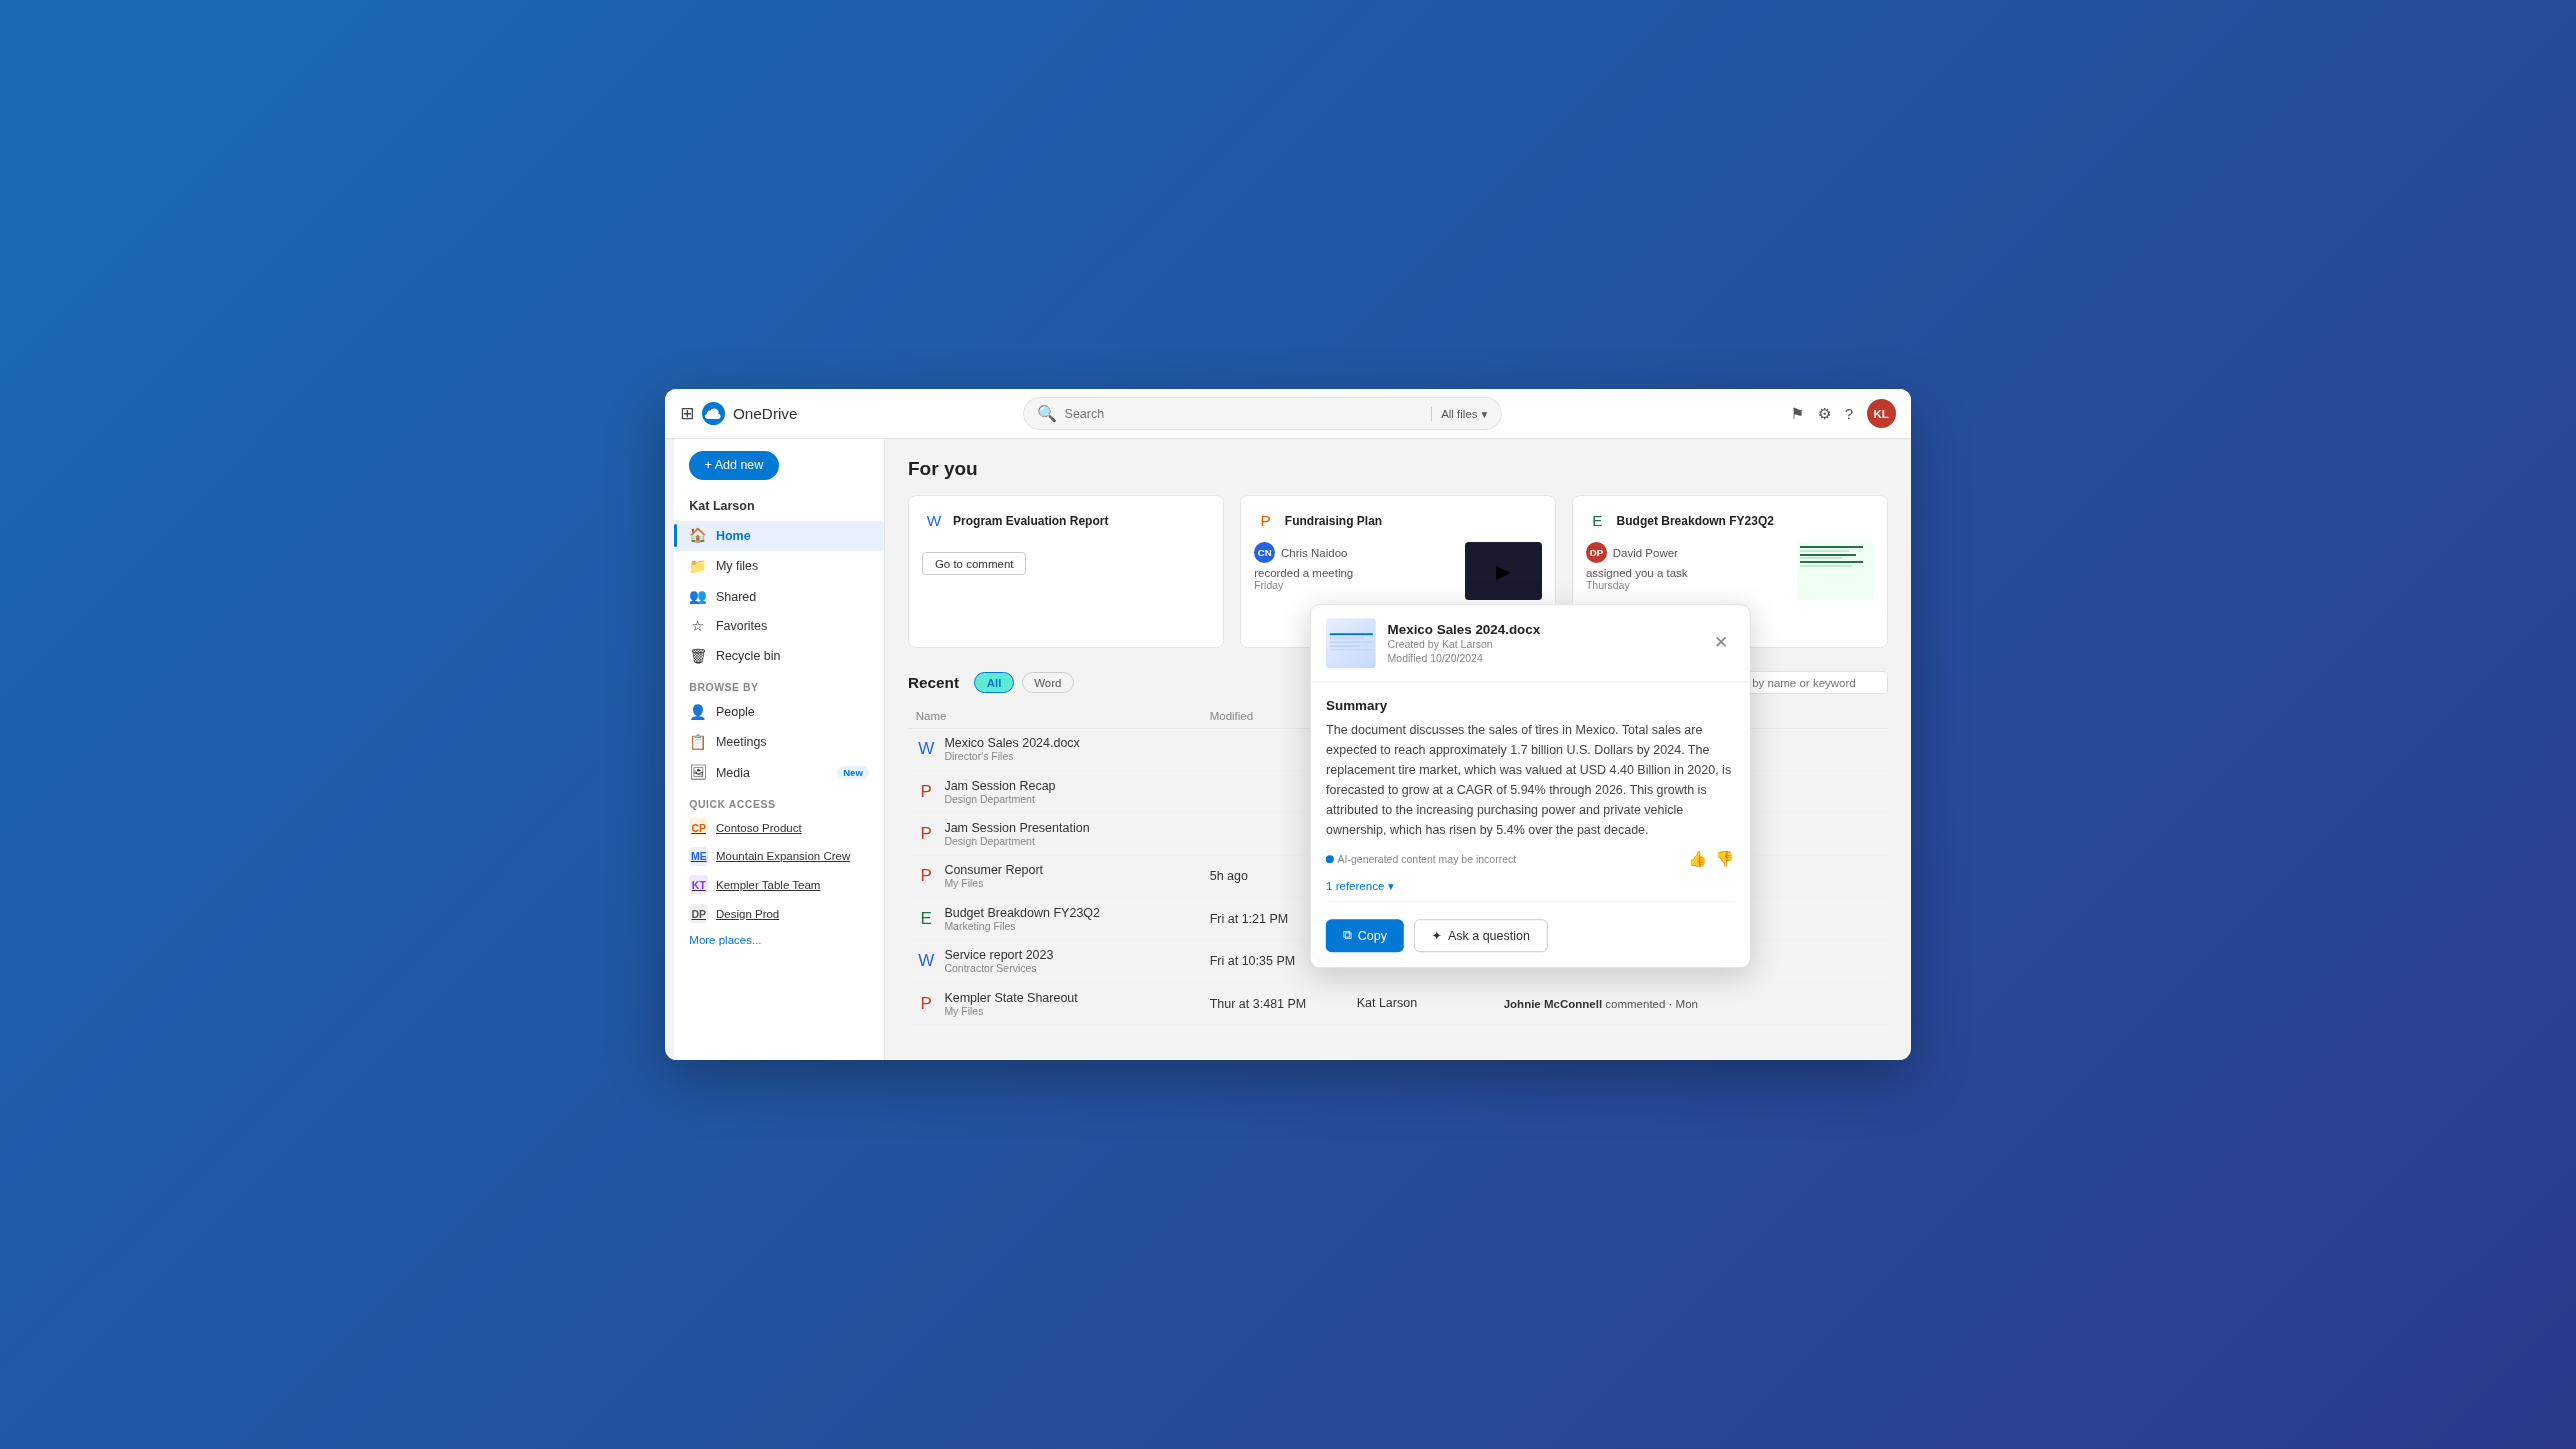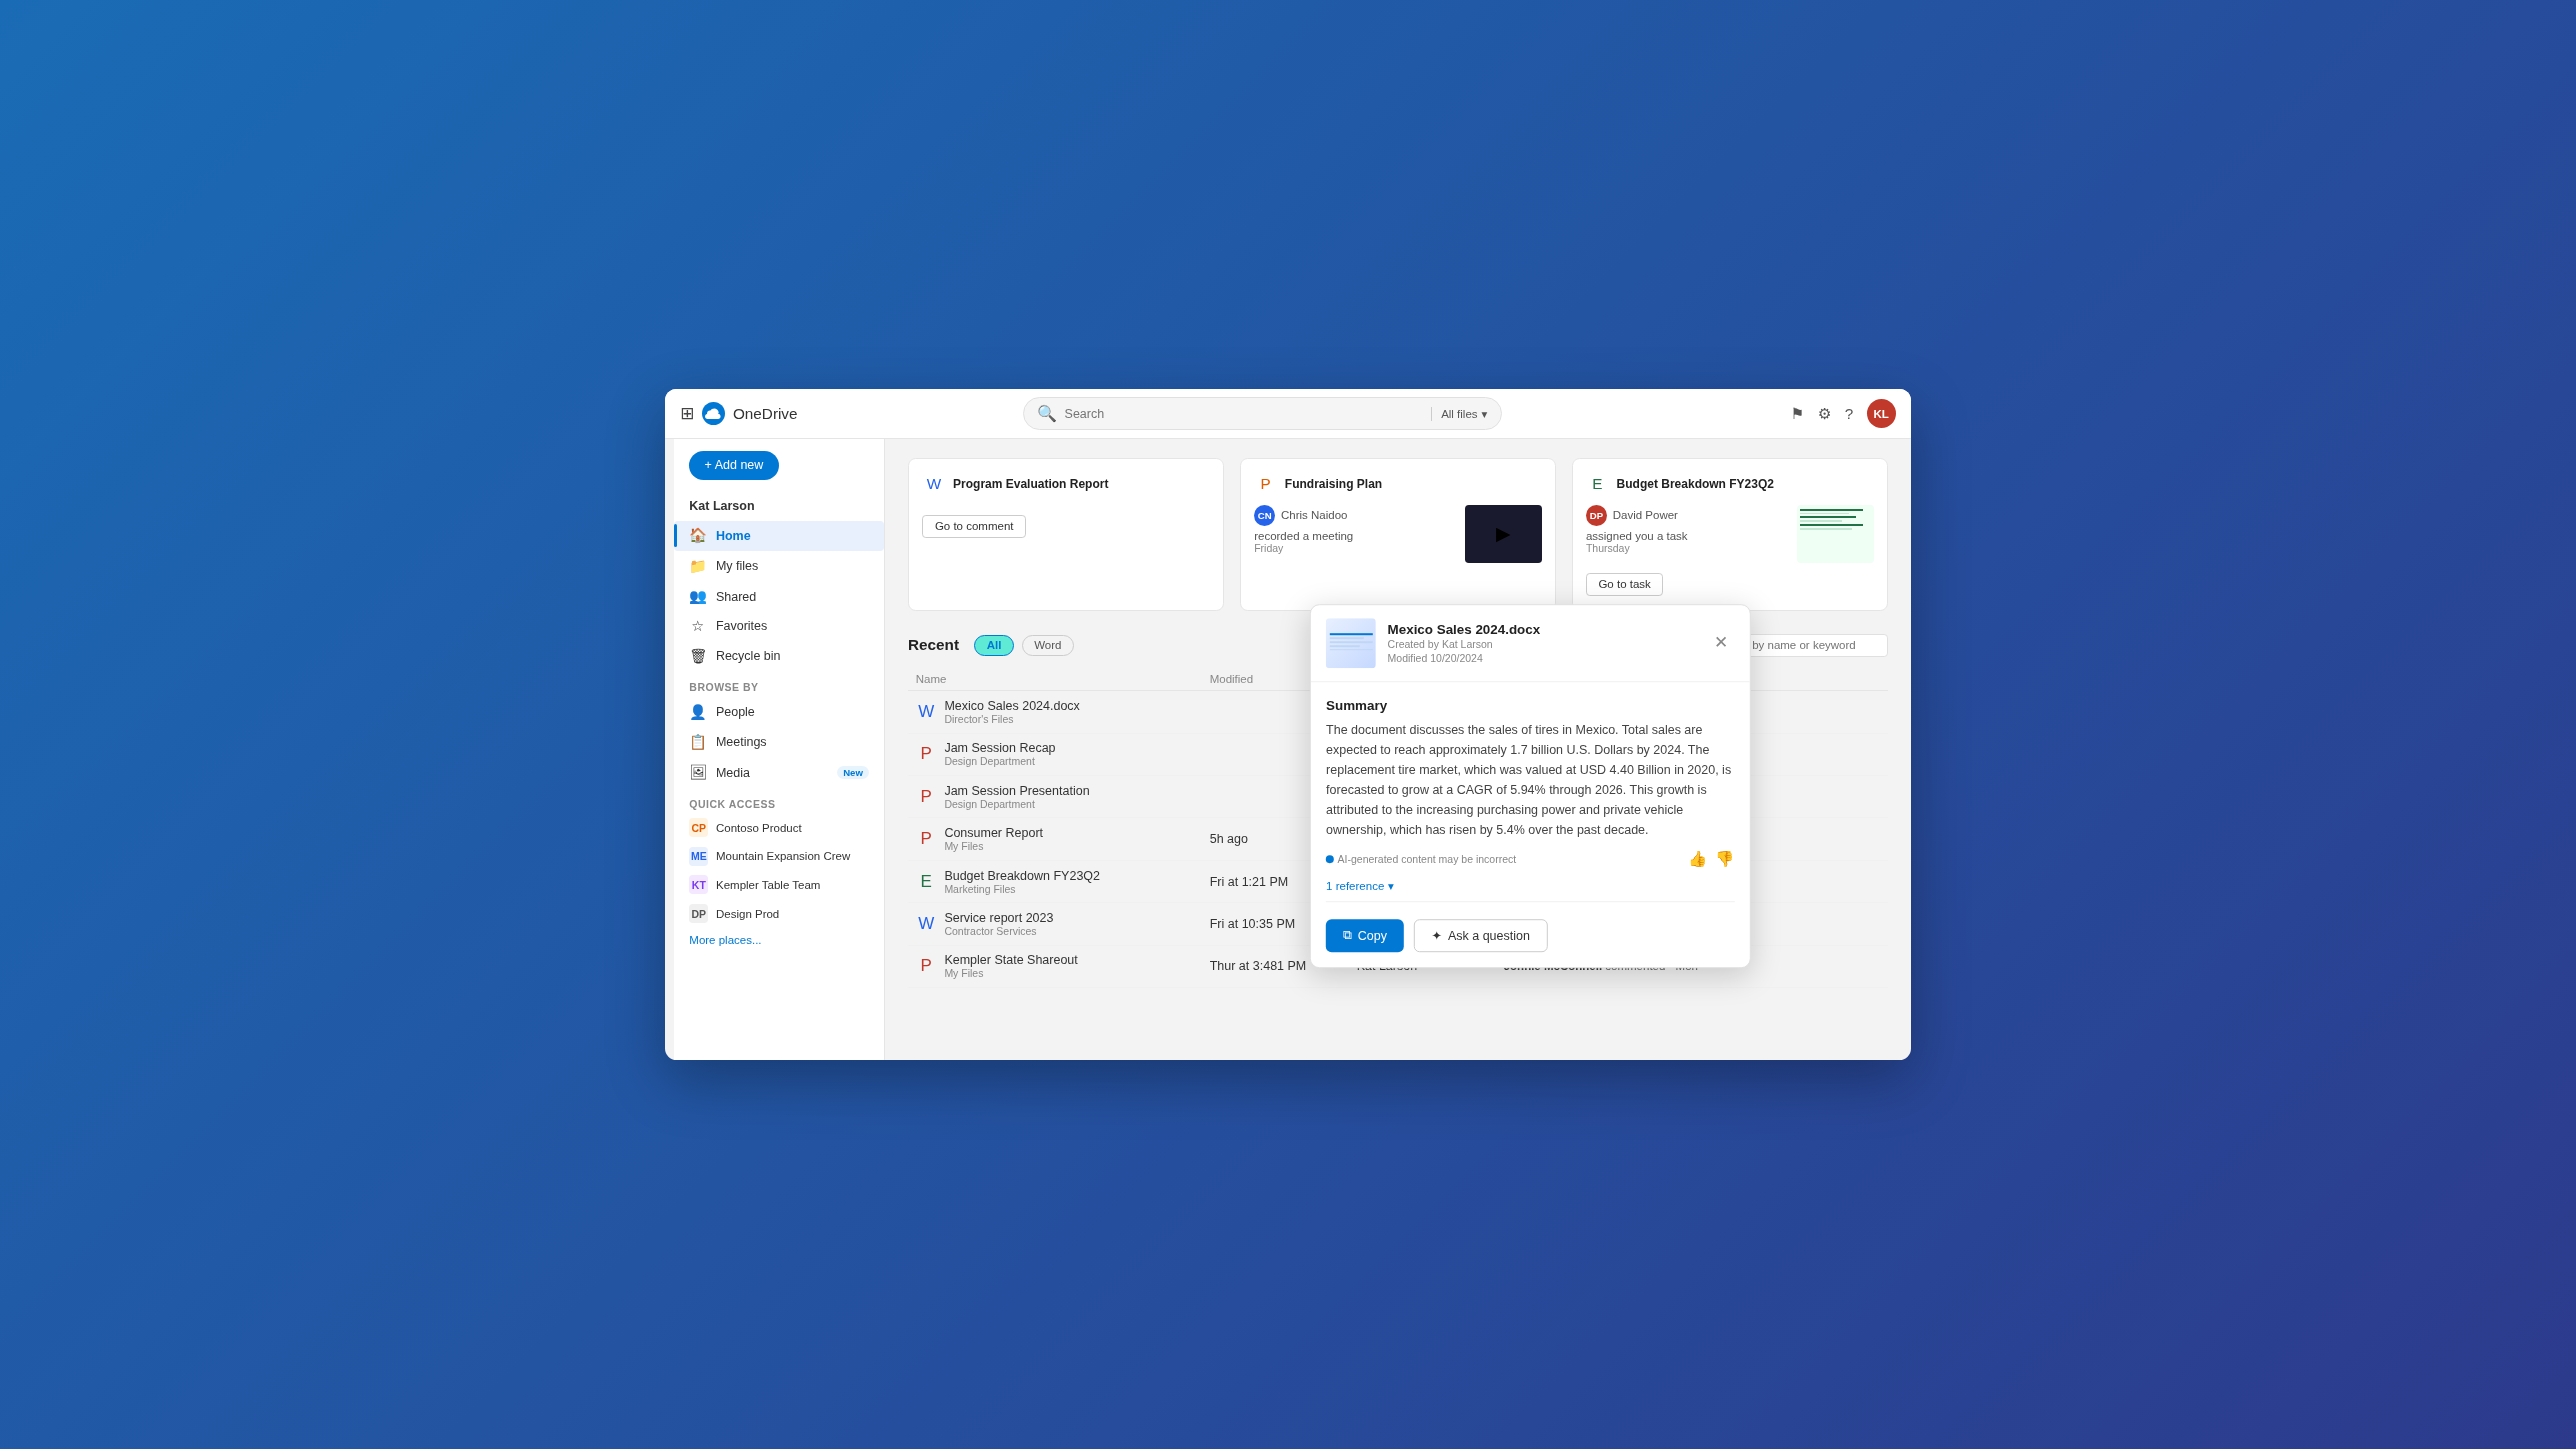--- a/index.html
+++ b/index.html
@@ -133,21 +133,21 @@
       padding: 9.6px 15.3px 3.8px;
       font-size: 10.5px; color: #888; font-weight: 600; text-transform: uppercase; letter-spacing: 0.5px;
     }
     .badge-new {
       background: #e8f4fd; color: #0078d4; font-size: 9.6px;
       padding: 1px 5.8px; border-radius: 9.6px; font-weight: 600;
     }
     .quick-access-item {
       display: flex; align-items: center; gap: 7.7px;
       padding: 4.8px 15.3px;
-      font-size: 11.5px; color: #333; cursor: pointer;
+      font-size: 11.5px; color: #333; cursor: pointer; text-decoration: underline;
     }
     .qa-icon {
       width: 19px; height: 19px; border-radius: 3.8px;
       display: flex; align-items: center; justify-content: center;
       font-size: 10.5px; font-weight: 700;
     }
     .more-places {
       padding: 5.8px 15.3px;
       font-size: 11.5px; color: #0078d4; cursor: pointer;
     }
@@ -409,20 +409,21 @@
         <span>Kempler Table Team</span>
       </div>
       <div class="quick-access-item">
         <div class="qa-icon" style="background:#f0f0f0;color:#555;">DP</div>
         <span>Design Prod</span>
       </div>
       <div class="more-places">More places...</div>
     </div>
 
     <div class="content">
+      <div class="section-title">For you</div>
 
       <div class="foryou-cards">
 
         <div class="foryou-card">
           <div class="card-header">
             <div class="card-doc-icon" style="color:#2563eb;">W</div>
             <span class="card-title">Program Evaluation Report</span>
           </div>
           <button class="card-action-btn">Go to comment</button>
         </div>

